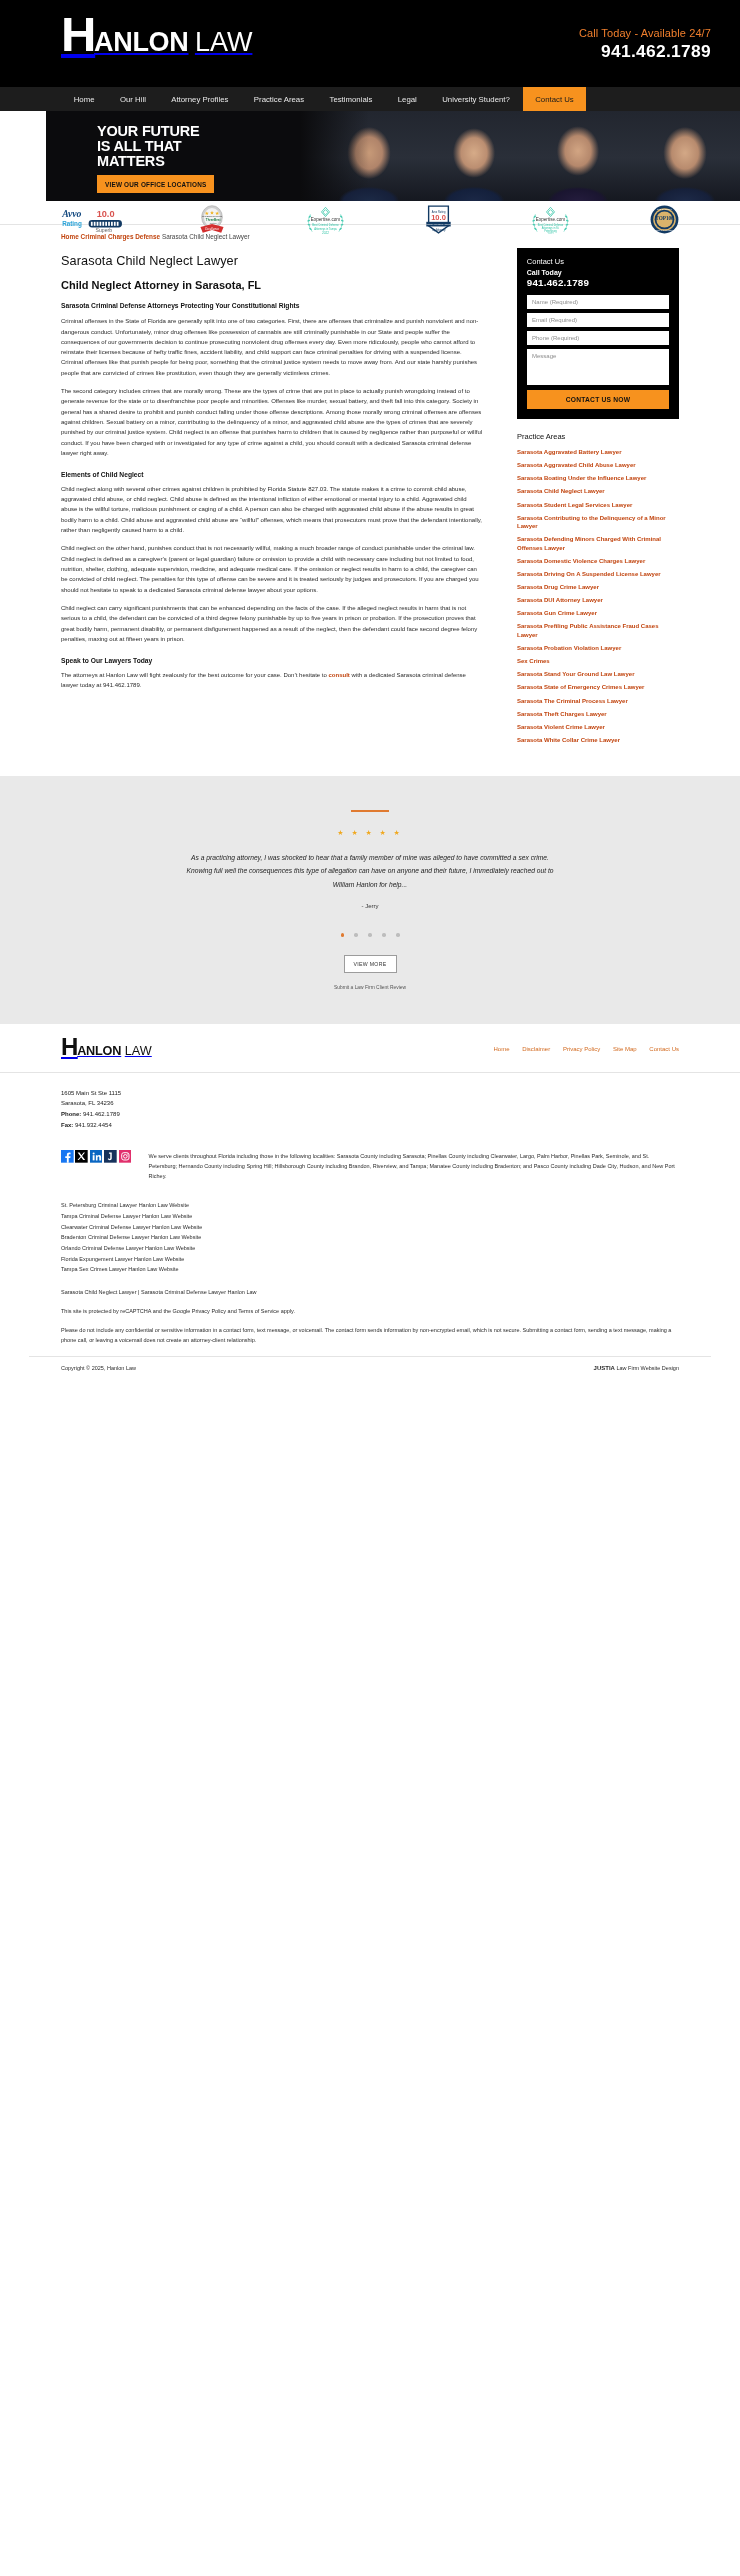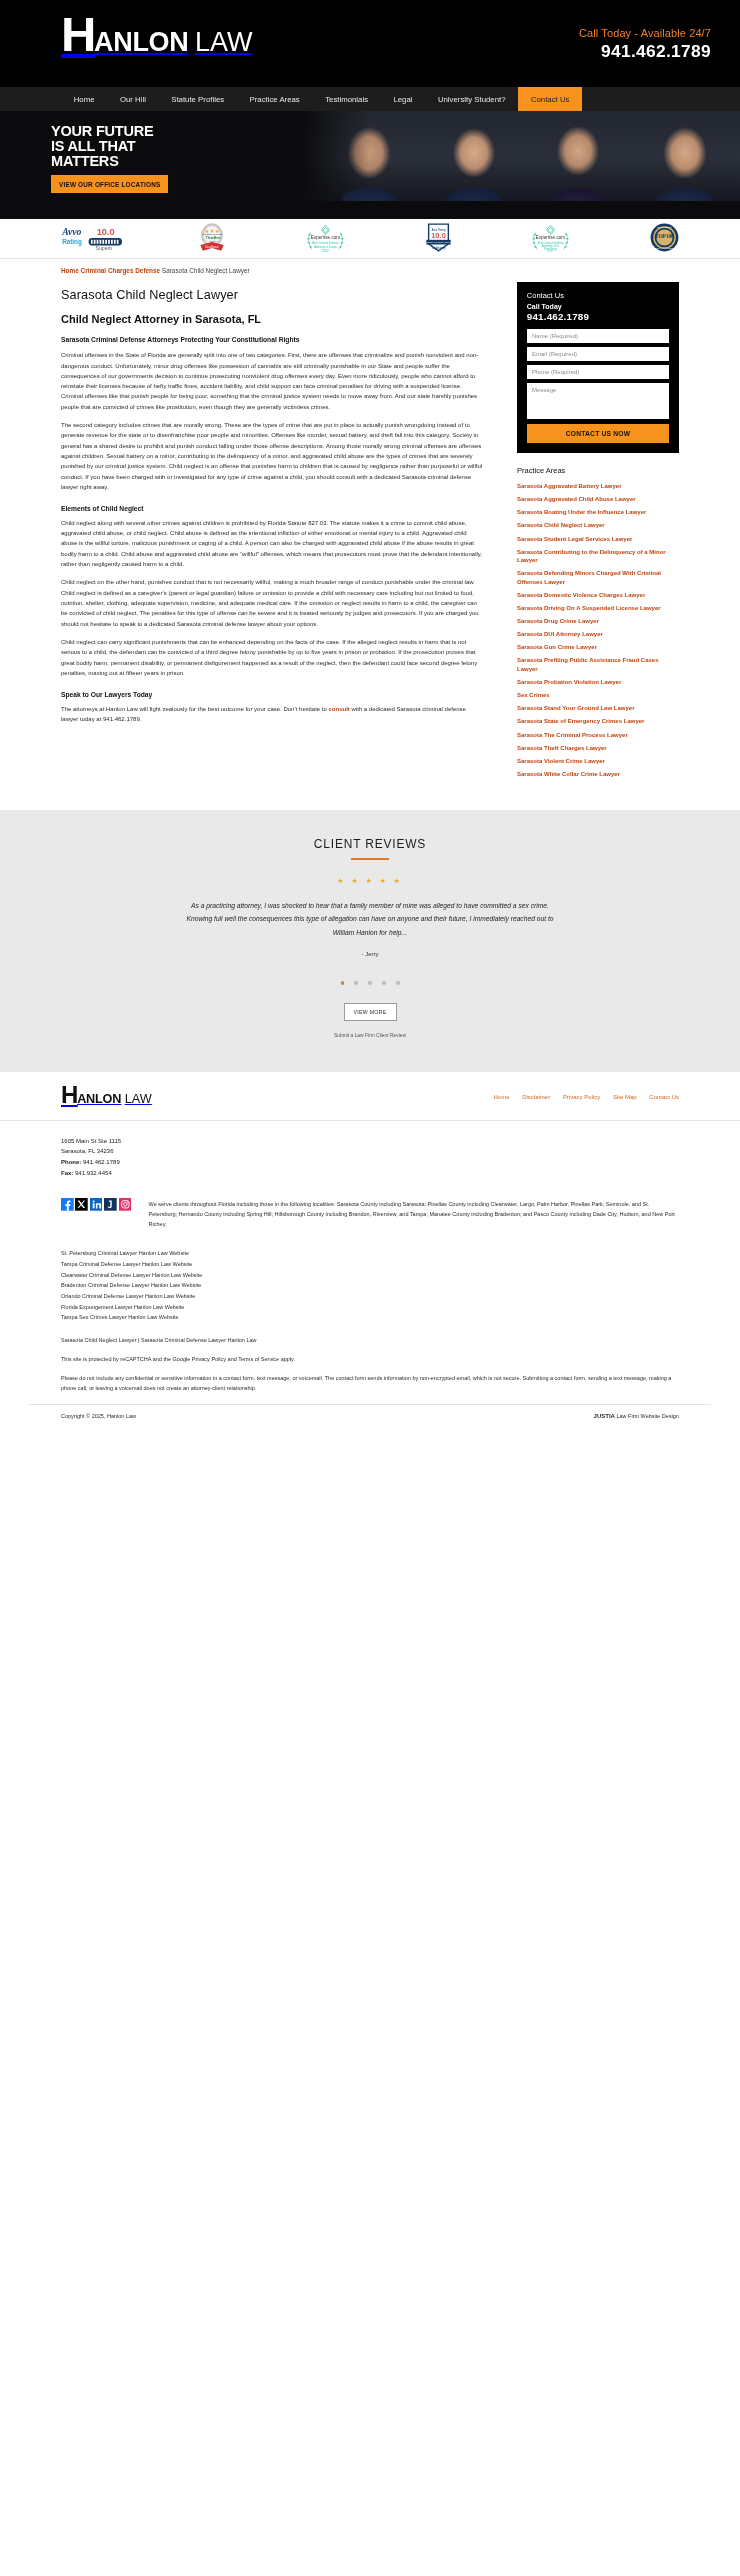--- a/index.html
+++ b/index.html
@@ -32,21 +32,21 @@
   
   .nav { background:#1d1d1d; height:24px; }
   .nav-inner { width:682px; margin:0 auto; display:flex; align-items:stretch; height:24px; padding-left:32px; }
   .nav a {
     color:#e8e8e8; text-decoration:none; font-size:7.8px;
     display:flex; align-items:center; padding:0 12.7px; white-space:nowrap;
   }
   .nav a.contact { background:#f7921e; color:#1a1a1a; font-weight:400; }
 
   
-  .hero { position:relative; height:108px; background:#0b0b0d; overflow:hidden; }
+  .hero { position:relative; height:90px; background:#0b0b0d; overflow:hidden;margin-left:46px; }
   .hero-photo {
     position:absolute; right:0; top:0; width:440px; height:90px;
     background:
       radial-gradient(ellipse 35px 42px at 69px 42px, #c79a78 0%, #b0846a 38%, rgba(20,22,28,0) 62%),
       radial-gradient(ellipse 34px 40px at 174px 42px, #d6ab88 0%, #bb8e71 38%, rgba(20,22,28,0) 62%),
       radial-gradient(ellipse 34px 40px at 278px 40px, #d2a583 0%, #b5886c 38%, rgba(20,22,28,0) 62%),
       radial-gradient(ellipse 35px 42px at 385px 42px, #d3a886 0%, #b88b6e 38%, rgba(20,22,28,0) 62%),
       linear-gradient(180deg,#22262f 0%, #2a2f39 52%, #151820 100%);
   }
   .hero-photo:before {
@@ -66,21 +66,21 @@
     color:#fff; font-weight:700; font-size:14.5px; line-height:1.04;
     letter-spacing:-0.2px; text-transform:uppercase; display:block;
   }
   .hero-btn {
     display:inline-block; margin-top:6.4px; background:#f7921e; color:#111;
     font-weight:700; font-size:6.4px; letter-spacing:0.2px; padding:5.2px 8px;
     text-transform:uppercase; text-decoration:none;
   }
 
   
-  .badges { background:#fff; height:40px; border-bottom:0.6px solid #e4e4e4; }
+  .badges { background:#fff; height:24px; border-bottom:0.6px solid #e4e4e4; }
   .badges-inner { width:682px; margin:0 auto; display:flex; align-items:center;
      justify-content:space-between; height:36px; padding:0 32px; }
   .badge { height:29px; display:flex; align-items:center; justify-content:center; }
   .badge svg { display:block; }
 
   
   .crumbrow { width:682px; margin:0 auto; padding:8px 32px 0; }
   .crumb { font-size:6.4px; }
   .crumb a { color:#c1440e; text-decoration:none; font-weight:700; }
   .crumb .cur { color:#444; }
@@ -189,21 +189,21 @@
       <div class="call-today">Call Today - Available 24/7</div>
       <a class="call-number" href="#" style="text-decoration:none;display:block;">941.462.1789</a>
     </div>
   </div>
 </div>
 
 <div class="nav">
   <div class="nav-inner" id="navlist">
       <a href="#">Home</a>
       <a href="#">Our Hill</a>
-      <a href="#">Statute Profiles</a>
+      <a href="#">Attorney Profiles</a>
       <a href="#">Practice Areas</a>
       <a href="#">Testimonials</a>
       <a href="#">Legal</a>
       <a href="#">University Student?</a>
       <a href="#" class="contact">Contact Us</a>
     </div>
 </div>
 
 <div class="hero">
   <div class="hero-photo">
@@ -434,21 +434,20 @@
           </li>
           <li>
             <a href="#">Sarasota White Collar Crime Lawyer</a>
           </li>
         </ul>
     </div>
   </div>
 </div>
 
 <div class="reviews">
-  <h2>CLIENT REVIEWS</h2>
   <div class="rule"></div>
   <div class="stars">★ ★ ★ ★ ★</div>
   <div class="quote">As a practicing attorney, I was shocked to hear that a family member of mine was alleged to have committed a sex crime. Knowing full well the consequences this type of allegation can have on anyone and their future, I immediately reached out to William Hanlon for help...</div>
   <div class="author">- Jerry</div>
   <div class="dots" id="dots"><span class="dot on"></span><span class="dot"></span><span class="dot"></span><span class="dot"></span><span class="dot"></span></div>
   <a class="viewmore" href="#">VIEW MORE</a>
   <a class="submitlink" href="#">Submit a Law Firm Client Review</a>
 </div>
 
 <div class="f-top">

